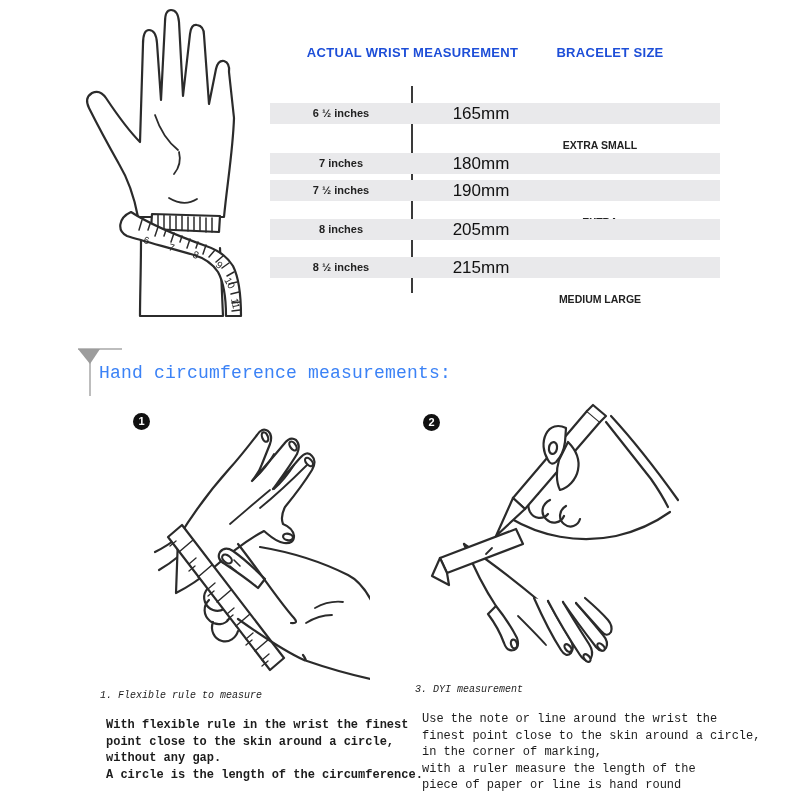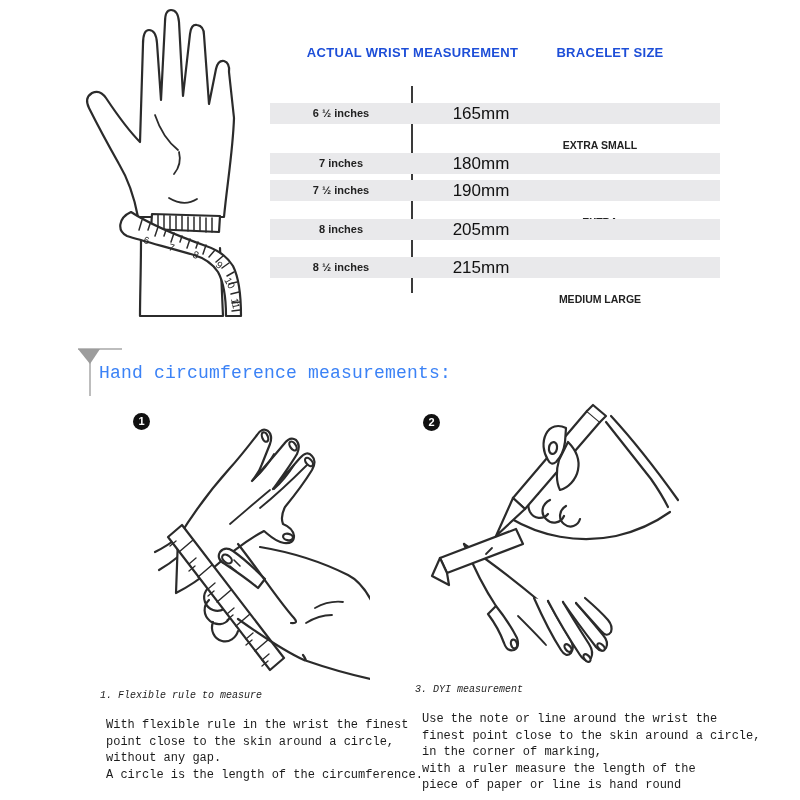--- a/index.html
+++ b/index.html
@@ -26,21 +26,21 @@
   .badge{position:absolute;width:17px;height:17px;border-radius:50%;background:#101010;color:#fff;
          font-size:11px;font-weight:bold;line-height:17px;text-align:center;}
   .badge-1{left:133px;top:413px;}
   .badge-2{left:423px;top:414px;}
   
   .mono{font-family:"Liberation Mono","DejaVu Sans Mono",monospace;color:#1c1c1c;}
   .step-title{position:absolute;font-size:10px;white-space:nowrap;font-style:italic;}
   .title-1{left:100px;top:690px;}
   .title-2{left:415px;top:684px;}
   .step-body{position:absolute;font-size:12px;line-height:16.5px;white-space:pre-line;}
-  .body-1{left:106px;top:717px;}
+  .body-1{left:106px;top:717px;font-weight:bold;}
   .body-2{left:422px;top:711px;}
   svg{position:absolute;}
   svg text{font-family:"Liberation Sans",sans-serif;}
 </style>
 </head>
 <body>
 
 <div class="canvas">
 
   <svg style="left:58px;top:0;" width="225" height="335" viewBox="0 0 225 335">

